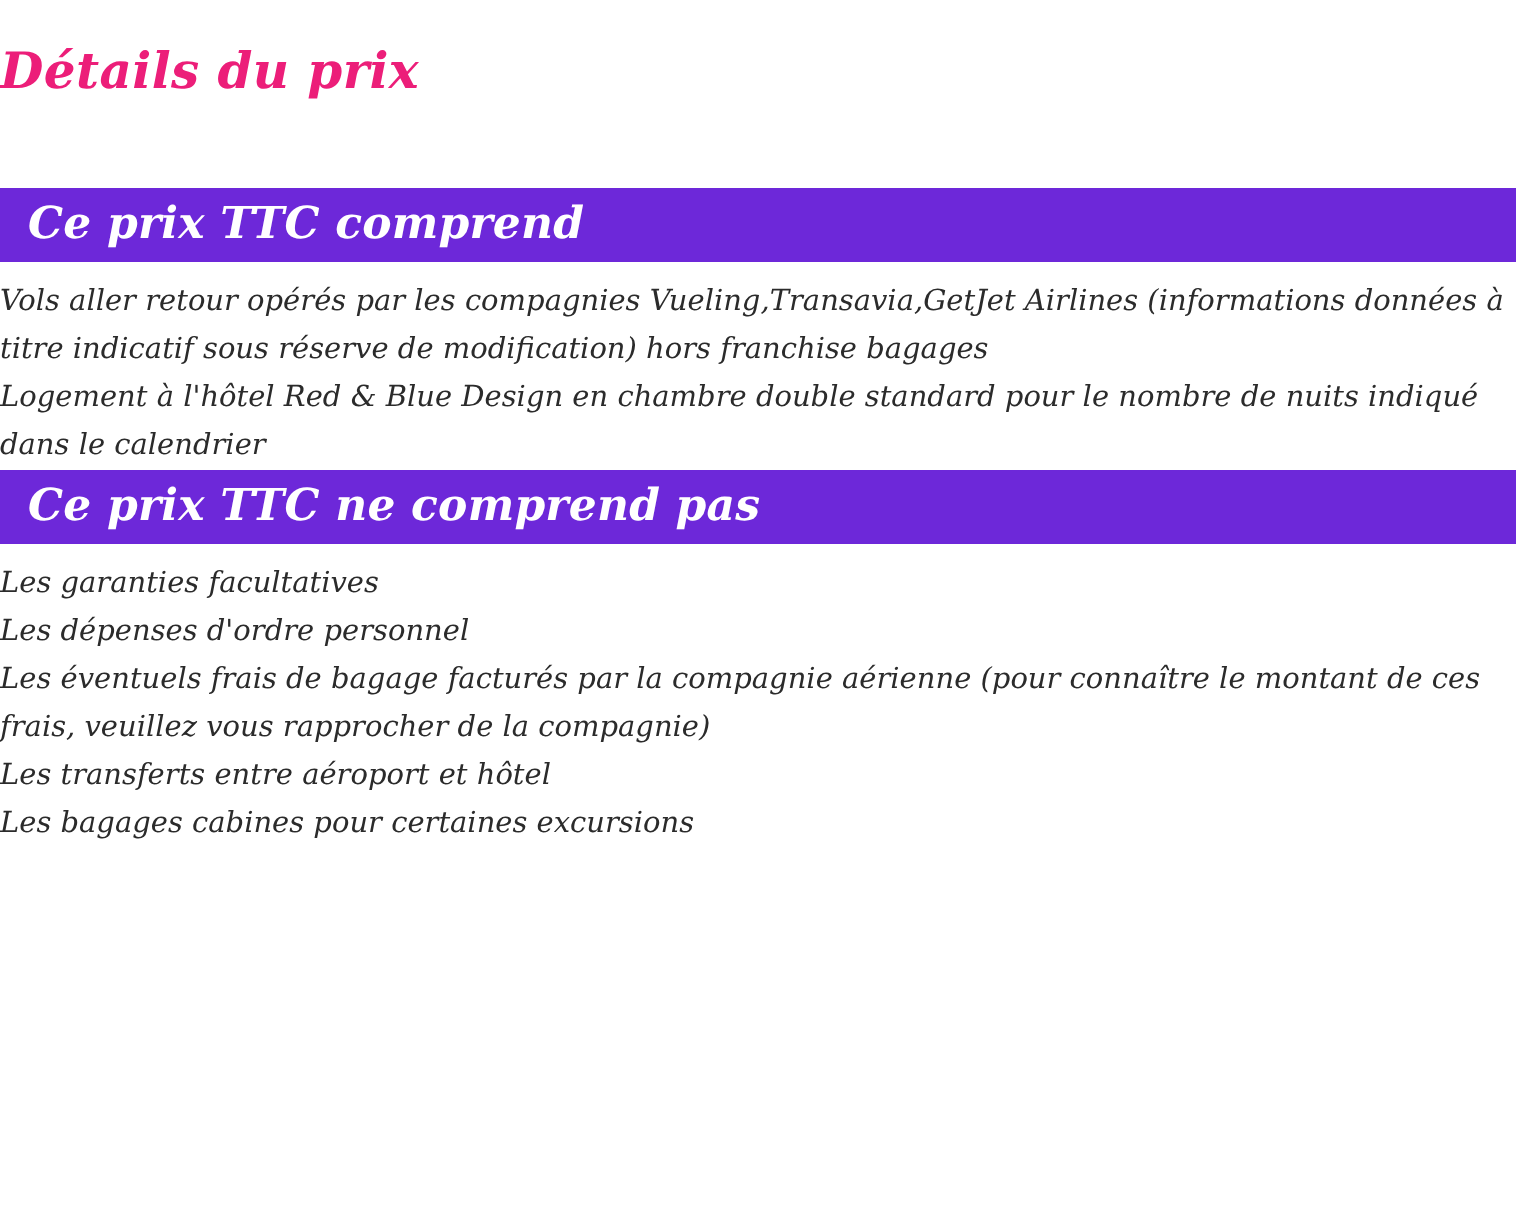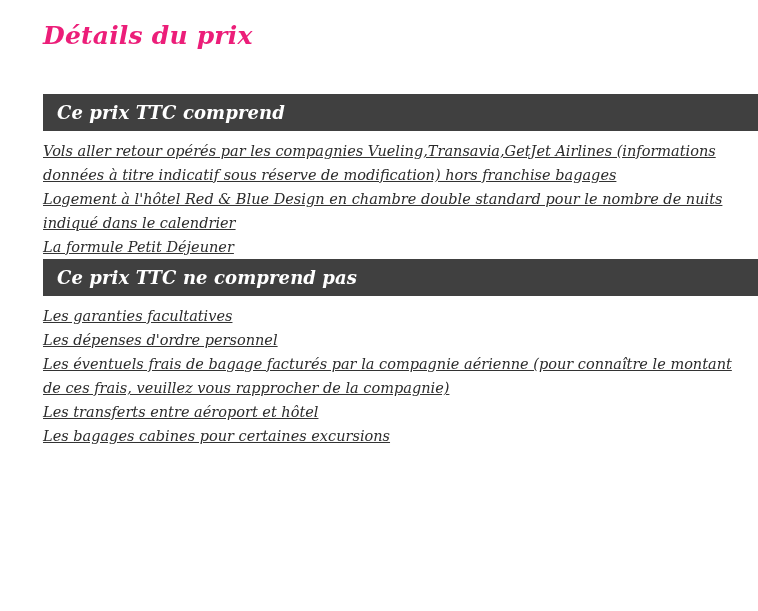--- a/index.html
+++ b/index.html
@@ -12,21 +12,20 @@
     background: #ffffff;
     font-family: "DejaVu Serif", serif;
     color: #333333;
     overflow: hidden;
   }
   .page {
     position: relative;
     width: 758px;
     height: 611px;
     box-sizing: border-box;
-    padding-left: 43px;
   }
   .page-title {
     font-family: "DejaVu Serif", serif;
     font-style: italic;
     font-weight: bold;
     font-size: 25px;
     color: #ec1e79;
     margin: 0;
     padding: 20px 0 0 0;
     line-height: 32px;
@@ -34,36 +33,35 @@
   }
   .section {
     margin-top: 0;
   }
   .section-1 {
     margin-top: 42px;
   }
   .section-2 {
   }
   .section-header {
-    background: #404040;
+    background: #6d28d9;
     color: #ffffff;
     font-family: "DejaVu Serif", serif;
     font-style: italic;
     font-weight: bold;
-    font-size: 18px;
+    font-size: 22px;
     line-height: 37px;
     height: 37px;
     padding: 0 0 0 14px;
     box-sizing: border-box;
     width: 758px;
     letter-spacing: 0.1px;
   }
   .section-body {
     padding-top: 8px;
-    text-decoration: underline;
   }
   .item {
     font-family: "DejaVu Serif", serif;
     font-style: italic;
     font-size: 14.5px;
     line-height: 24px;
     color: #2b2b2b;
     padding: 0 6px 0 0;
     margin: 0;
     max-width: 756px;
@@ -74,21 +72,20 @@
 
 <div class="page">
 
   <h1 class="page-title">Détails du prix</h1>
 
   <div class="section section-1">
     <div class="section-header">Ce prix TTC comprend</div>
     <div class="section-body">
       <p class="item">Vols aller retour opérés par les compagnies Vueling,Transavia,GetJet Airlines (informations données à titre indicatif sous réserve de modification) hors franchise bagages</p>
       <p class="item">Logement à l'hôtel Red &amp; Blue Design en chambre double standard pour le nombre de nuits indiqué dans le calendrier</p>
-      <p class="item">La formule Petit Déjeuner</p>
     </div>
   </div>
 
   <div class="section section-2">
     <div class="section-header">Ce prix TTC ne comprend pas</div>
     <div class="section-body">
       <p class="item">Les garanties facultatives</p>
       <p class="item">Les dépenses d'ordre personnel</p>
       <p class="item">Les éventuels frais de bagage facturés par la compagnie aérienne (pour connaître le montant de ces frais, veuillez vous rapprocher de la compagnie)</p>
       <p class="item">Les transferts entre aéroport et hôtel</p>

